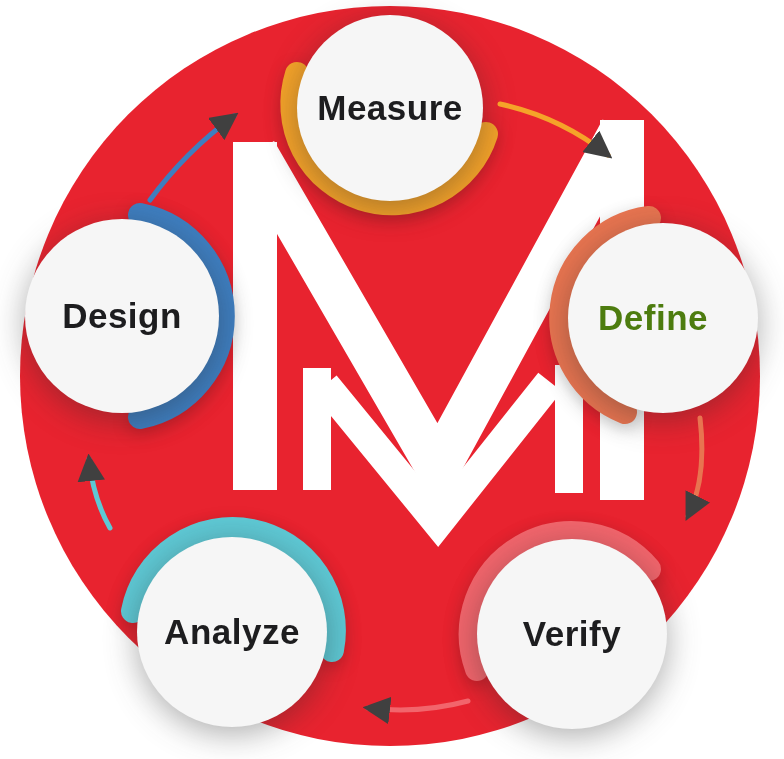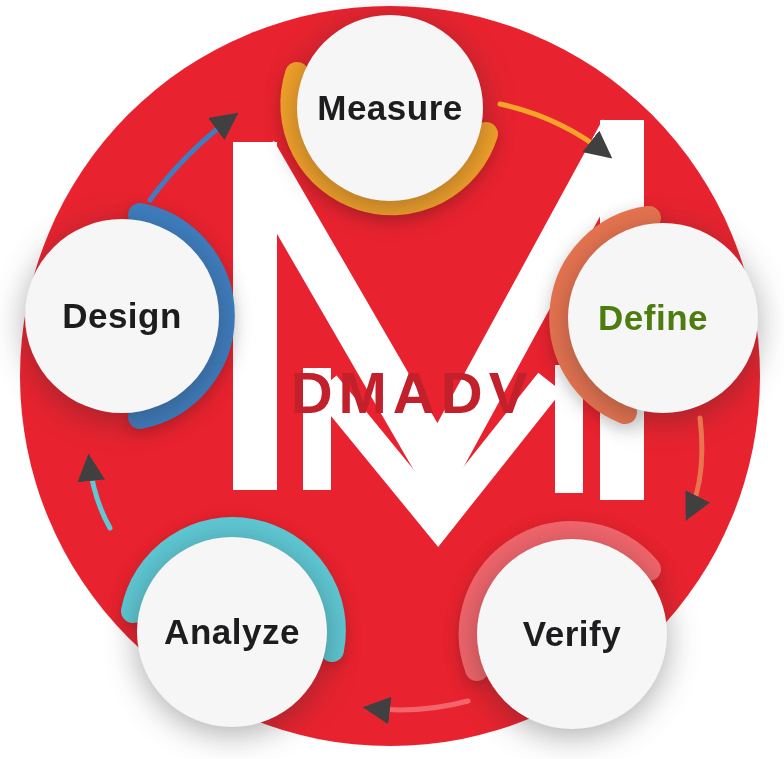--- a/index.html
+++ b/index.html
@@ -72,20 +72,19 @@
     <circle class="node-circle" cx="232" cy="632" r="95" fill="#F6F6F6"></circle>
     <circle class="node-circle" cx="122" cy="316" r="97" fill="#F6F6F6"></circle>
 
     <path class="arrow-tail" d="M 150 200 Q 185 152 234 116" marker-end="url(#head)" stroke="#3E7EC0"></path>
     <path class="arrow-tail" d="M 500 104 Q 560 117 608 155" marker-end="url(#head)" stroke="#F5A329"></path>
     <path class="arrow-tail" d="M 700 418 Q 707 478 688 516" marker-end="url(#head)" stroke="#E87450"></path>
     <path class="arrow-tail" d="M 468 701 Q 420 714 368 708" marker-end="url(#head)" stroke="#F2656C"></path>
     <path class="arrow-tail" d="M 110 528 Q 93 498 89 459" marker-end="url(#head)" stroke="#5EC8D4"></path>
   </svg>
 
-  <div class="center-title" style="left: 412px; top: 392px; color: rgb(194, 32, 43);">DMADV</div>
 
   <div class="node-label" style="left: 390px; top: 108px; color: rgb(29, 29, 31);">Measure</div>
   <div class="node-label" style="left: 653px; top: 318px; color: #4d7c0f;">Define</div>
   <div class="node-label" style="left: 572px; top: 634px; color: rgb(29, 29, 31);">Verify</div>
   <div class="node-label" style="left: 232px; top: 632px; color: rgb(29, 29, 31);">Analyze</div>
   <div class="node-label" style="left: 122px; top: 316px; color: rgb(29, 29, 31);">Design</div>
 </div>
 
 </body></html>

